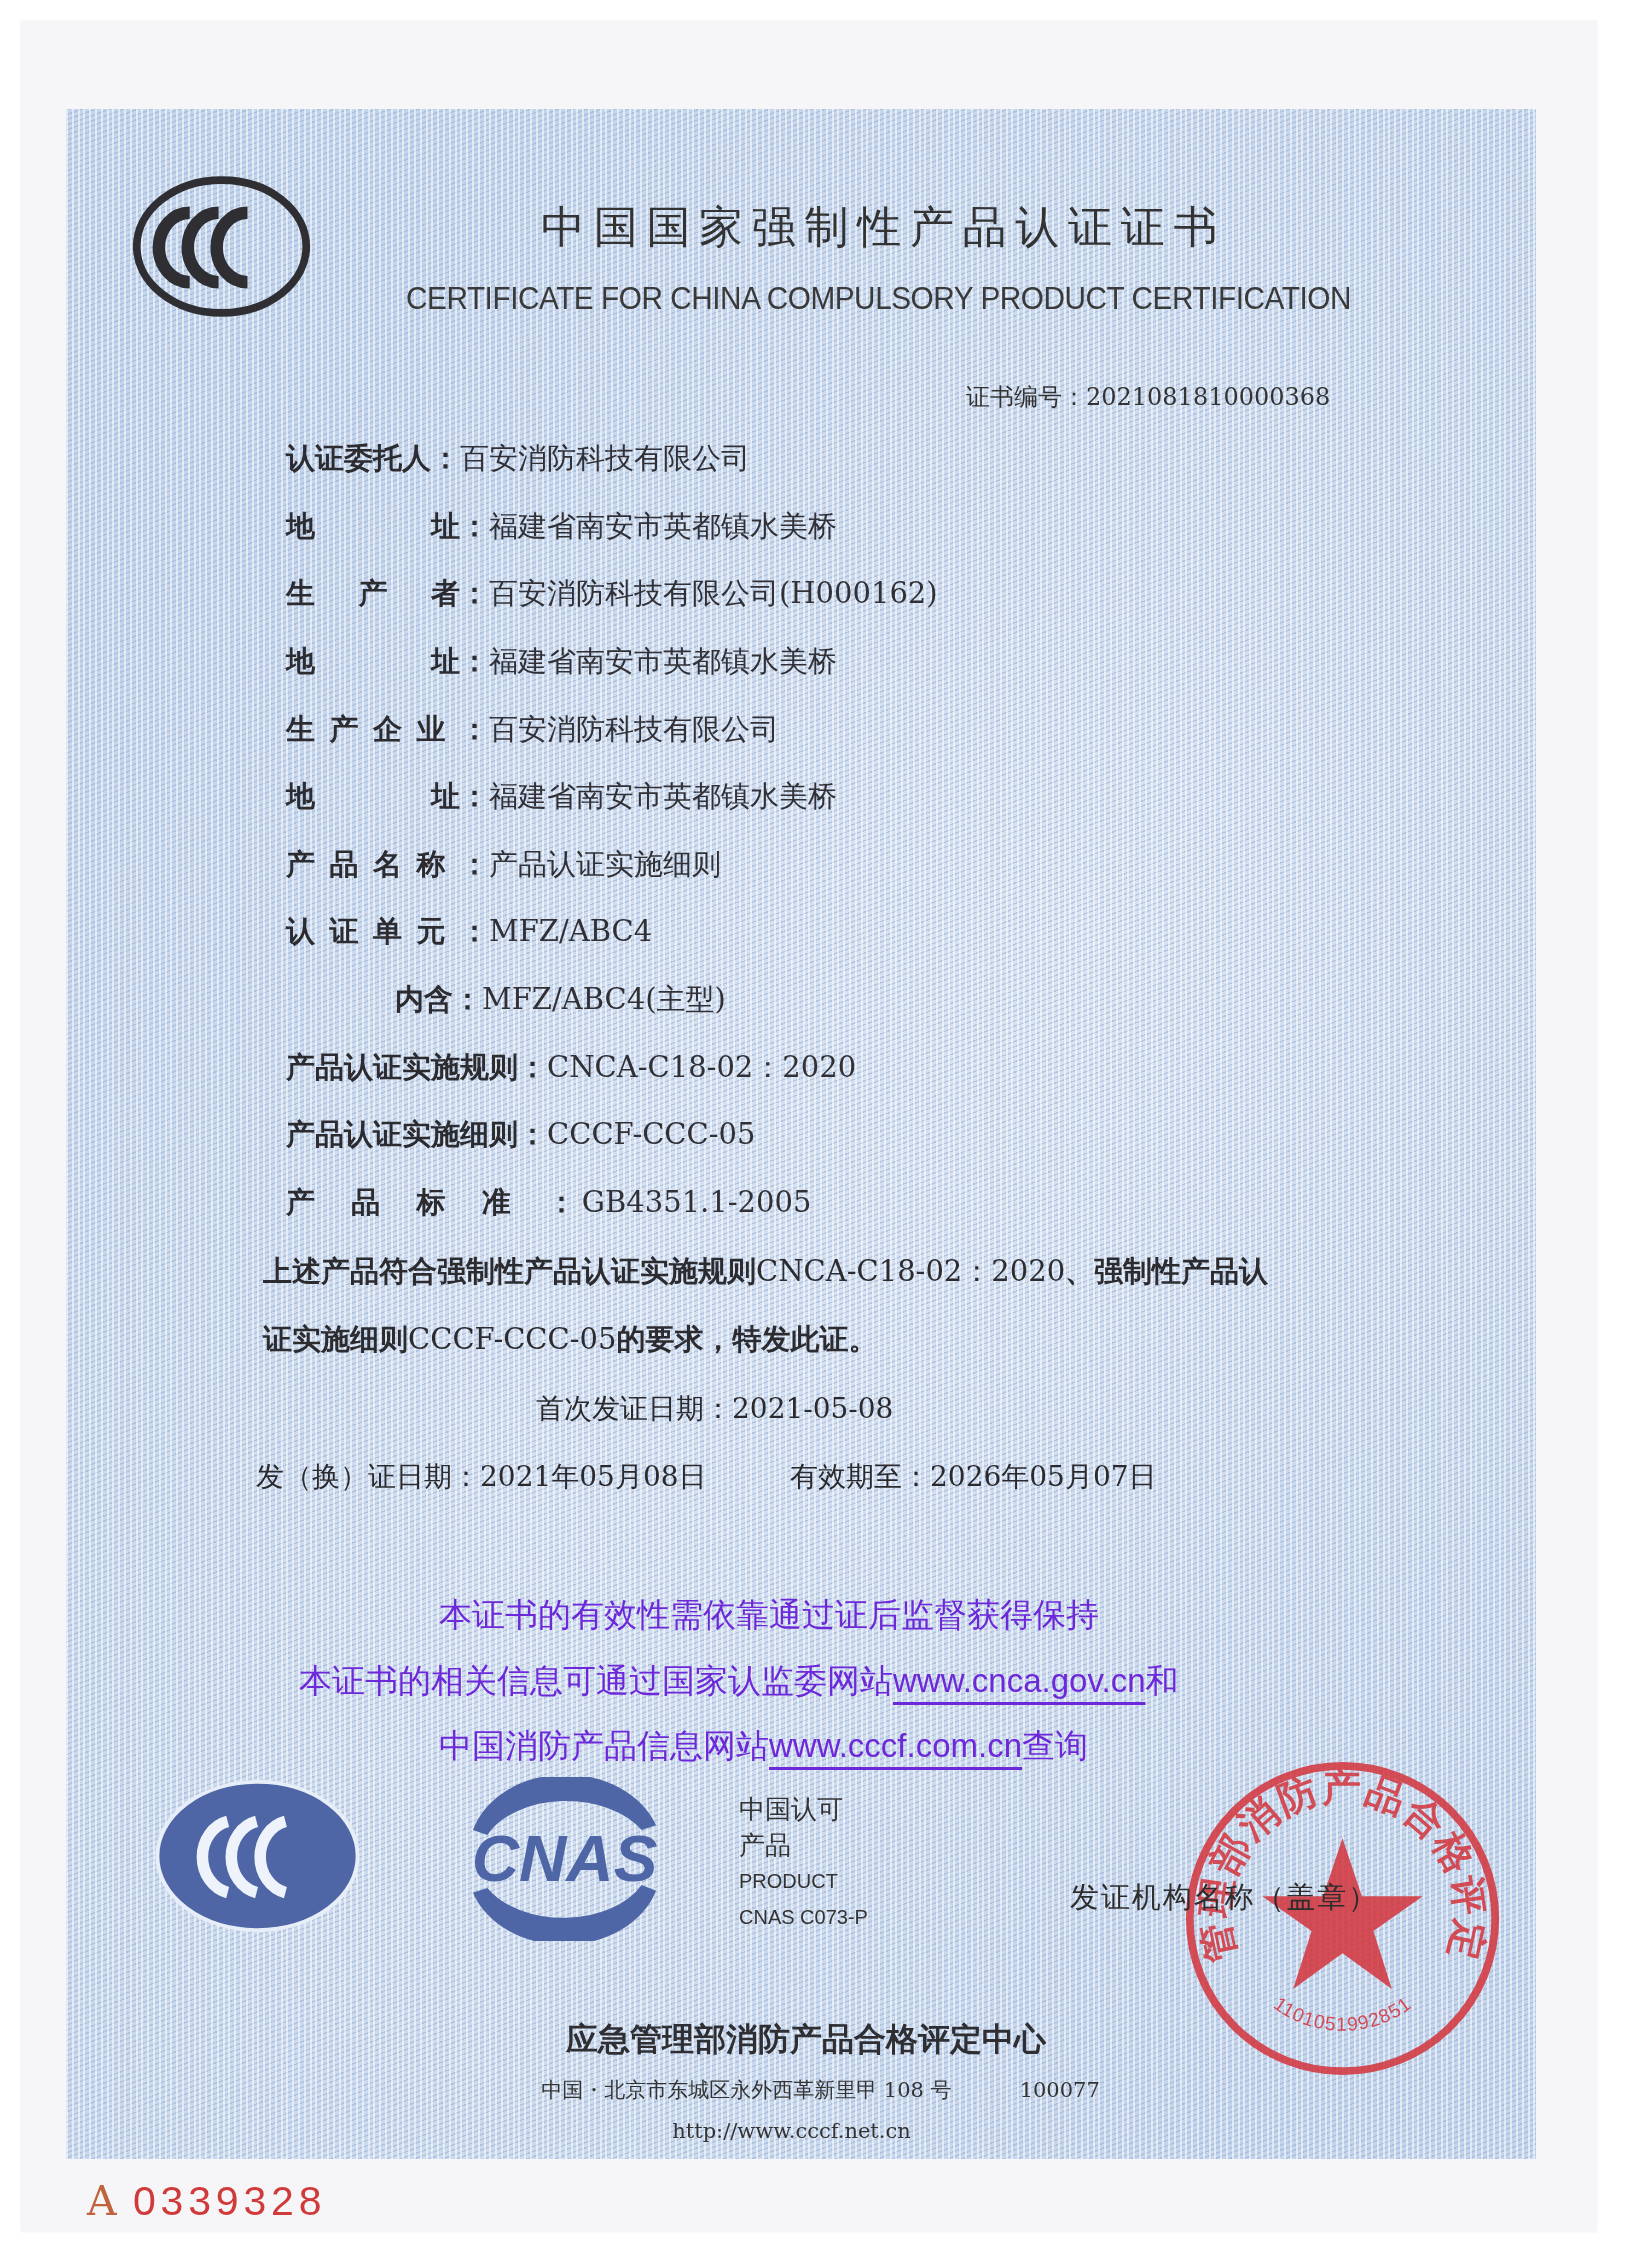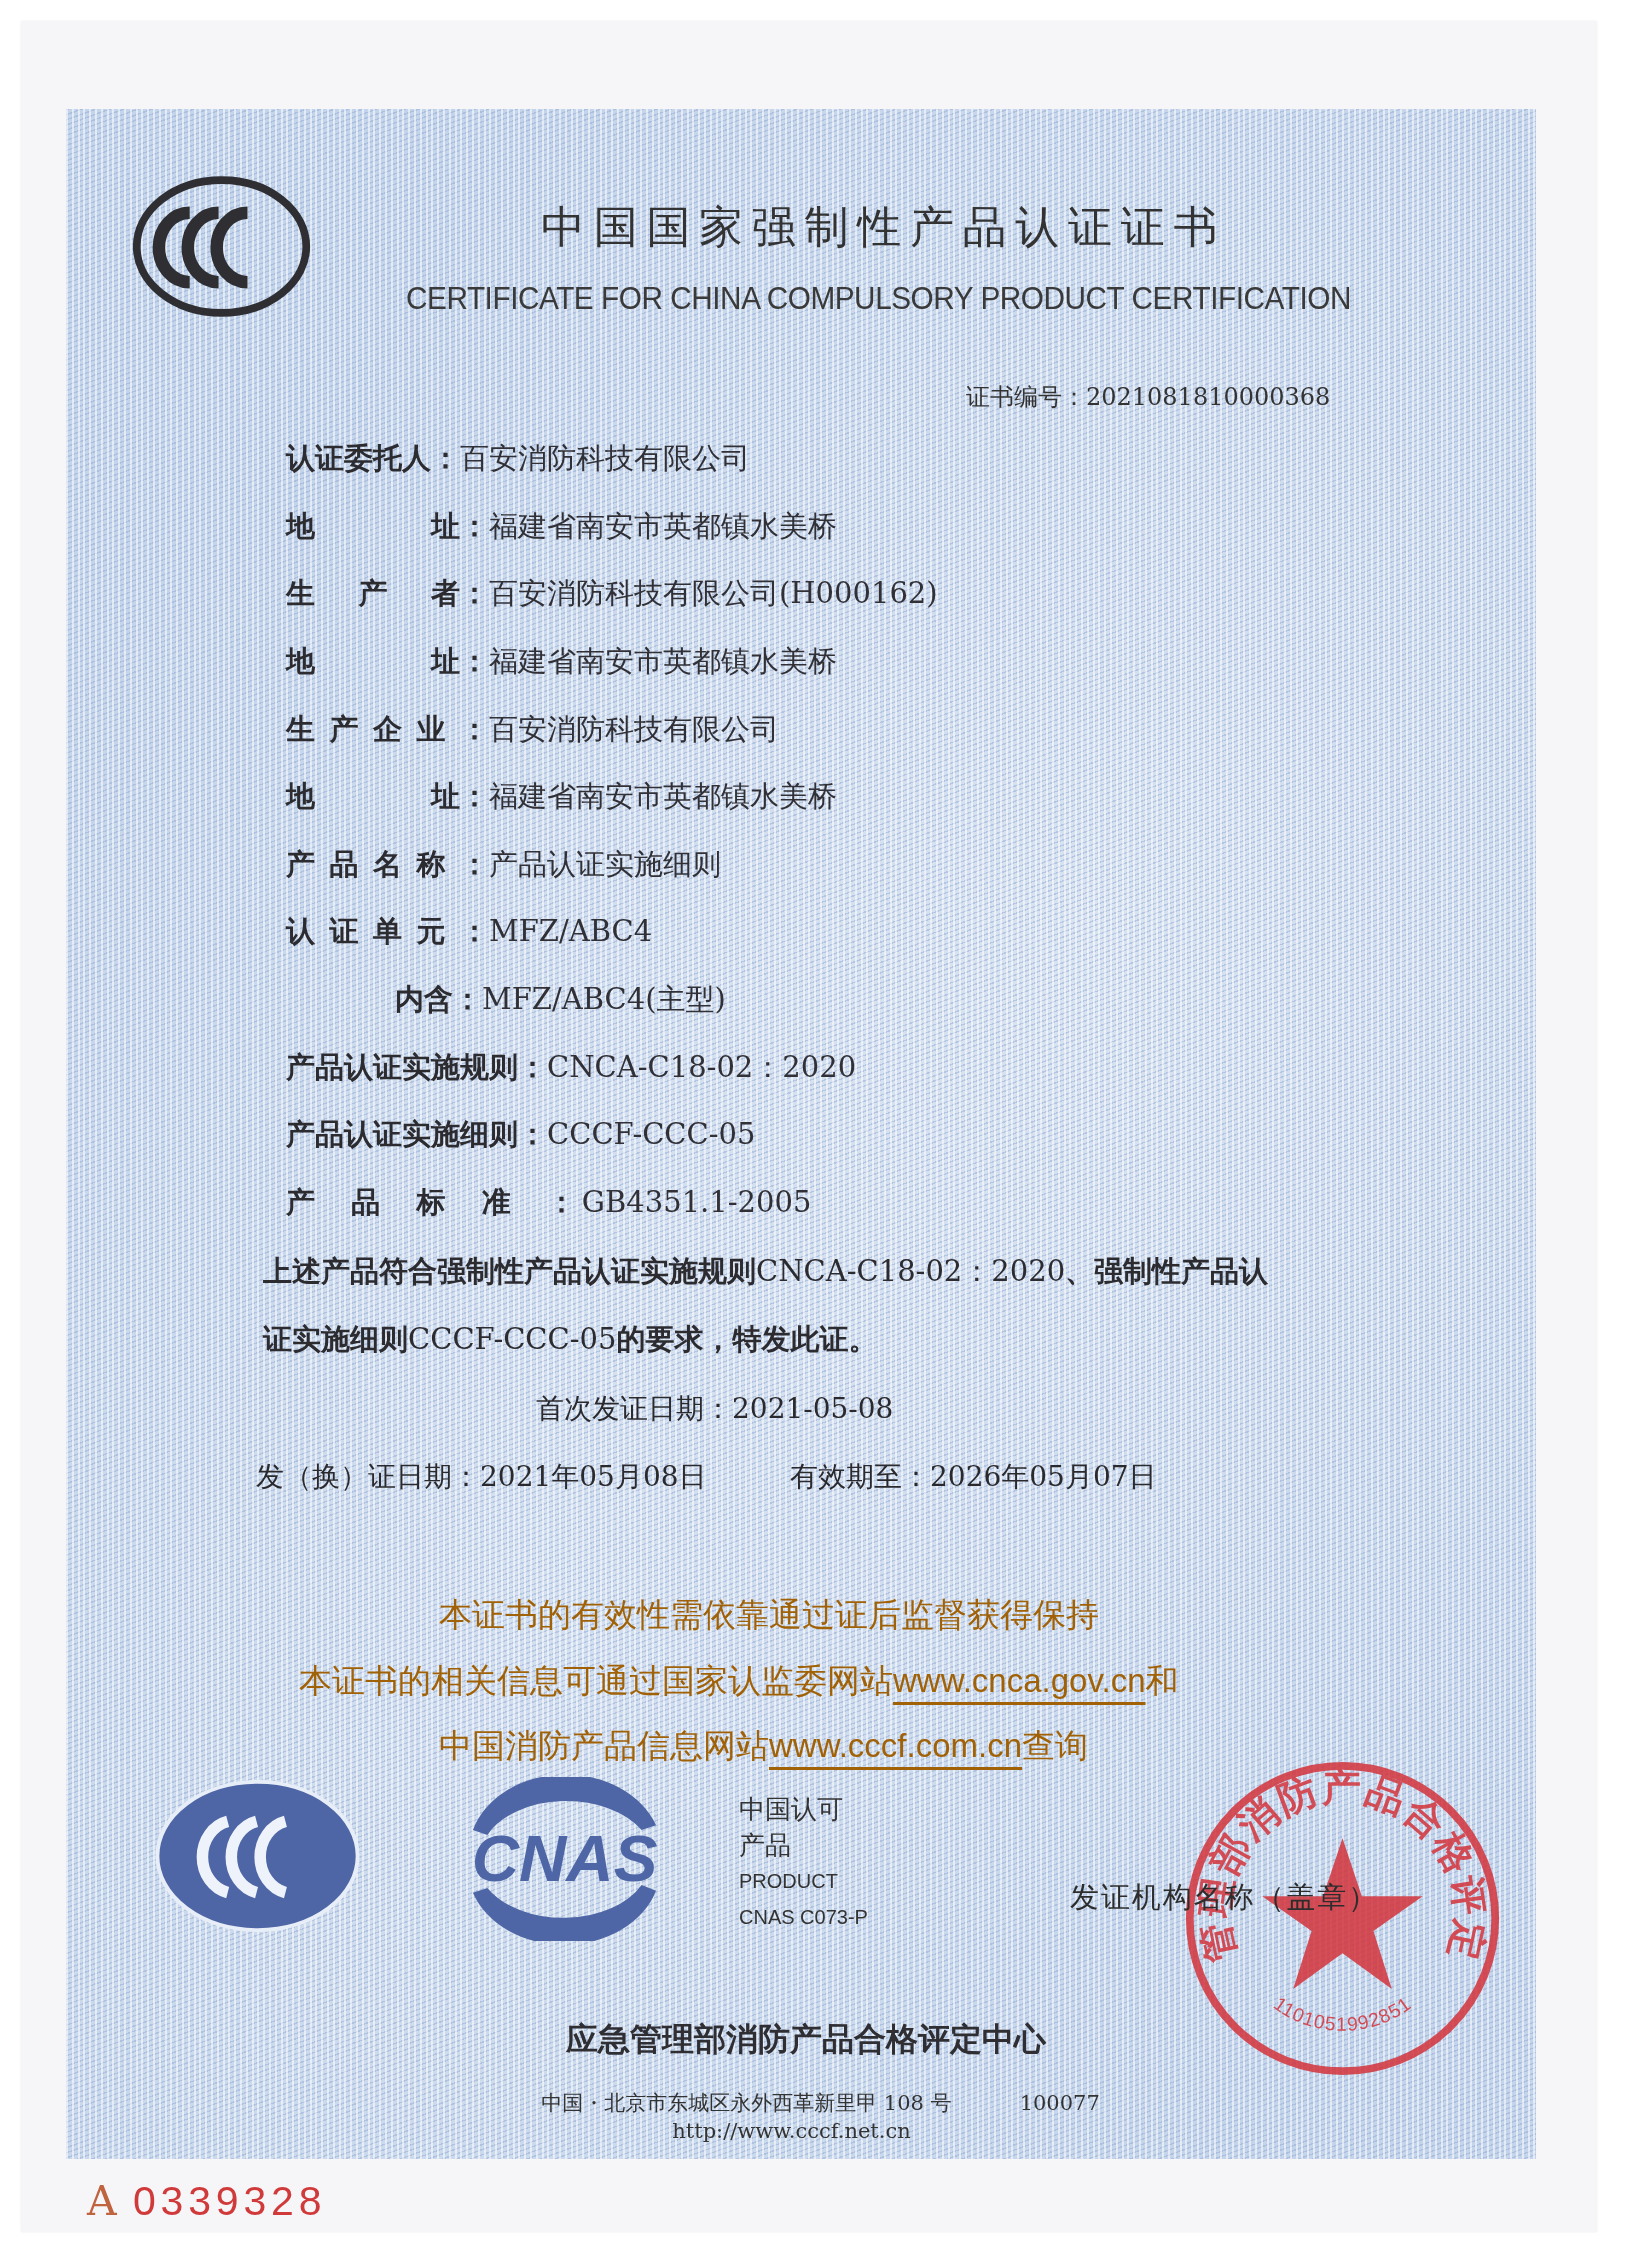--- a/index.html
+++ b/index.html
@@ -38,35 +38,35 @@
   .lbl-w5 { width: 203px; display:flex !important; justify-content: space-between; }
   .f-sub { left: 372px; }
 
   .stmt { left: 263px; font-size: 29px; font-family: "DejaVu Sans", sans-serif; font-weight: bold; color: #2b2b30; }
   .stmt .mono { font-family: "DejaVu Serif", serif; font-weight: normal; }
 
   .dates { font-size: 28px; }
   .dates .lbl { font-family: "DejaVu Sans", sans-serif; font-weight: normal; }
   .dates .val { font-family: "DejaVu Serif", serif; }
 
-  .notice { font-family: "DejaVu Sans", sans-serif; font-size: 33px; color: #a16207; }
+  .notice { font-family: "DejaVu Sans", sans-serif; font-size: 33px; color: #6d28d9; }
   .url { font-family: "Liberation Sans", sans-serif; text-decoration: underline; text-underline-offset: 9.7px; }
 
   
   .ccc-blue { position: absolute; left: 154px; top: 1779px; width: 208px; height: 154px; }
   .cnas { position: absolute; left: 444px; top: 1777px; width: 241px; height: 164px; }
   .cnas-text { left: 739px; top: 1791px; font-size: 26px; line-height: 36px; color: #333; }
   .cnas-text .en { font-family: "Liberation Sans", sans-serif; font-size: 20px; }
   .issuer-label { left: 1070px; top: 1878px; font-family: "DejaVu Serif", serif; font-size: 29px; color: #2d2d2d; letter-spacing: 1.9px; }
 
   .seal { position: absolute; left: 1183px; top: 1759px; width: 319px; height: 319px; opacity: 0.85; }
 
   .org { left: 0; width: 1641px; text-align: center; }
   .org-name { top: 2018px; font-family: "DejaVu Sans", sans-serif; font-weight: bold; font-size: 32px; color: #2e2e33; left: -14.5px;}
-  .org-addr { top: 2076px; font-family: "DejaVu Serif", serif; font-size: 21px; color: #333; left: 0; margin-top: 13px; }
+  .org-addr { top: 2076px; font-family: "DejaVu Serif", serif; font-size: 21px; color: #333; left: 0; }
   .org-url { top: 2119px; font-family: "DejaVu Serif", serif; font-size: 21px; color: #333; left: -29px; }
 
   .serial { left: 87px; top: 2177px; font-size: 41px; color: #d03a3a; letter-spacing: 4.8px; }
   .serial .prefix { font-family: "DejaVu Serif", serif; color: #c0633f; margin-right: 11.6px; }
   .serial .num { font-family: "Liberation Sans", sans-serif; }
 </style>
 </head>
 <body>
 
 <div class="paper"></div>

